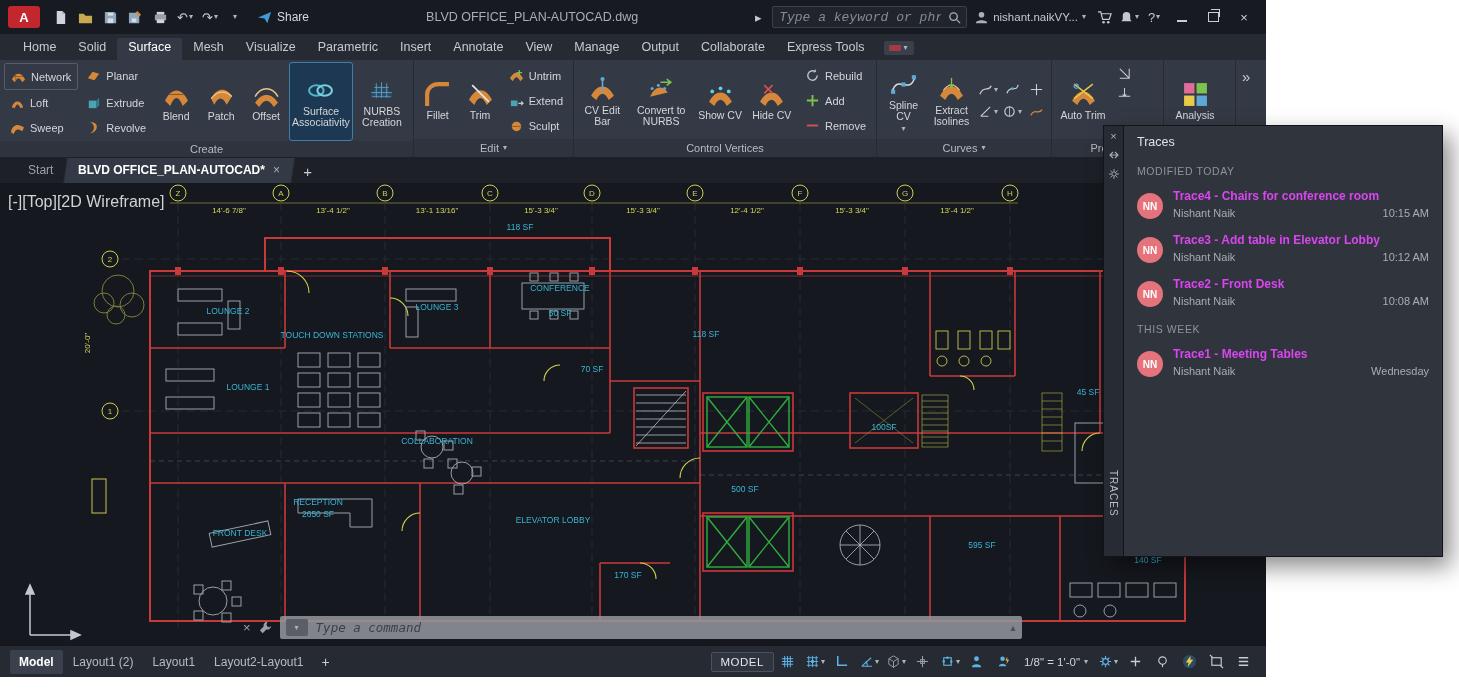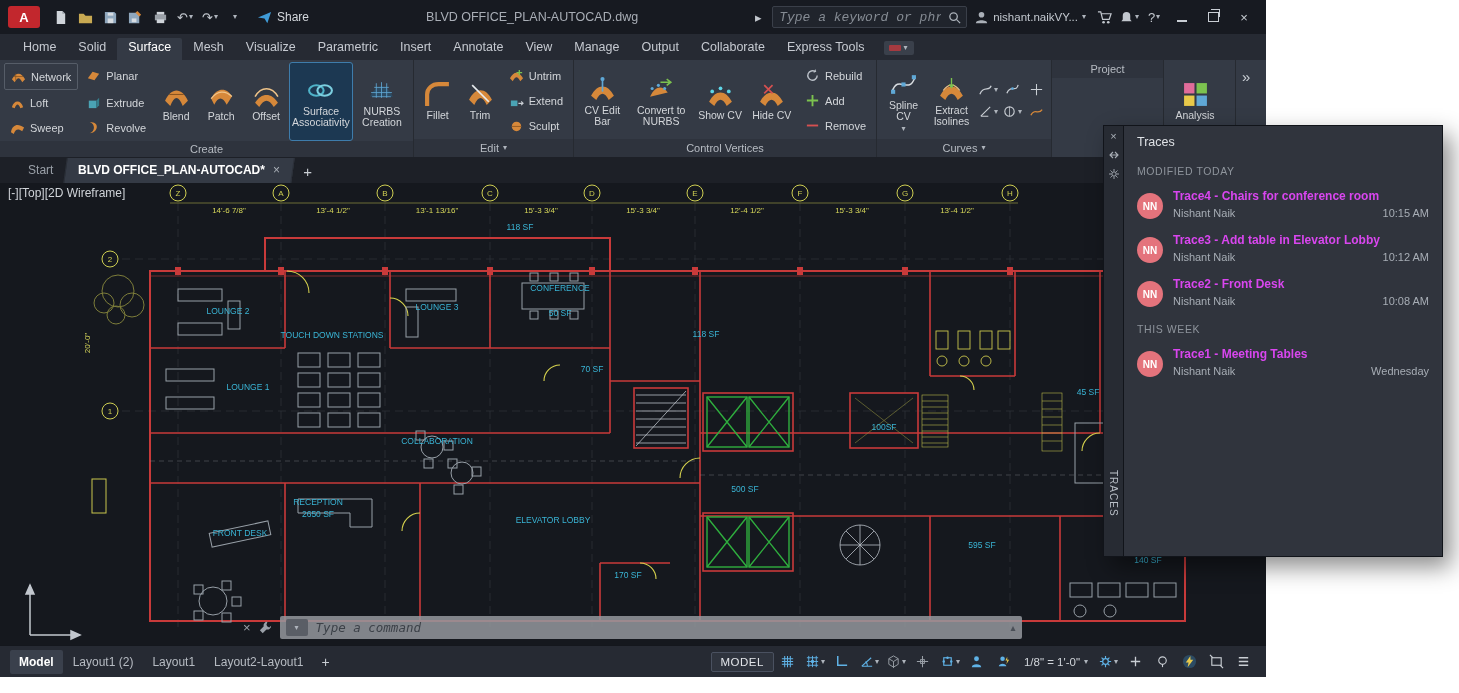--- a/index.html
+++ b/index.html
@@ -62,21 +62,21 @@
     display:flex;align-items:flex-end;padding-left:16px;box-sizing:border-box;font-size:12px;color:#9aa0a8;}
   .ftab{padding:5px 12px 6px;display:flex;align-items:center;gap:8px;border-right:1px solid #2c3039;transform:skewX(-8deg);}
   .ftab>span{transform:skewX(8deg);display:inline-block;}
   .ftab.active{background:#343a45;color:#fff;font-weight:bold;}
   .ftx{color:#aab0b8;font-weight:normal;font-size:12px;}
   .fplus{margin-left:10px;margin-bottom:3px;color:#c9ced4;font-size:15px;}
 
   
   .canvas{position:absolute;left:0;top:183px;width:1266px;height:462px;background:#15181e;overflow:hidden;}
   .plansvg{position:absolute;left:0;top:0;width:1266px;height:462px;}
-  .vplabel{position:absolute;left:8px;top:3px;font-size:12px;color:#cfd3d8;text-align:right;}
+  .vplabel{position:absolute;left:8px;top:10px;font-size:16px;color:#cfd3d8;text-align:right;}
   .cmdrow{position:absolute;left:243px;top:433px;display:flex;align-items:center;gap:7px;}
   .cmdicn{color:#9aa0a8;font-size:13px;}
   .cmdbar{width:742px;height:23px;background:rgba(148,152,158,0.85);border-radius:2px;
     display:flex;align-items:center;padding:0 6px;gap:6px;box-sizing:border-box;}
   .cmdprompt{width:22px;height:17px;background:#5a5e66;border-radius:2px;display:flex;
     align-items:center;justify-content:center;color:#d6d9dd;font-size:9px;gap:2px;}
   .cmdbar input{flex:1;background:transparent;border:none;outline:none;font-family:"DejaVu Sans Mono",monospace;
     font-style:italic;font-size:12.5px;color:#3c4148;}
   .cmdbar input::placeholder{color:#3c4148;}
   .cmdup{color:#4a4f57;font-size:10px;}
@@ -487,20 +487,42 @@
             </span>
         </div>
       </div>
       <div class="plabel">
           <span>Curves</span>
           <span class="dd">▾</span>
         </div>
     </div>
 
     <div class="panel" style="width:112px">
+      <div class="pbody">
+        <div class="lbtn">
+          <svg class="i26" viewBox="0 0 26 26">
+              <path d="M2 19C8 7 18 7 24 19L19 23C15 15 11 15 7 23Z" fill="#d6883a"></path>
+              <path d="M4 3l18 14M22 3L4 17" stroke="#e8c94a" stroke-width="1.4"></path>
+              <circle cx="6" cy="5" r="2" fill="none" stroke="#5fa8d6" stroke-width="1.2"></circle>
+            </svg>
+          <span class="lab">Auto Trim</span>
+        </div>
+        <div class="sgrid one">
+          <span class="ibtn">
+              <svg class="i14" viewBox="0 0 16 16">
+                <path d="M3 3l10 10M13 3v10H3" stroke="#c9ced4" stroke-width="1.1" fill="none"></path>
+              </svg>
+            </span>
+          <span class="ibtn">
+              <svg class="i14" viewBox="0 0 16 16">
+                <path d="M2 11h12M8 2v9M6 9l2 2 2-2" stroke="#c9ced4" stroke-width="1.1" fill="none"></path>
+              </svg>
+            </span>
+        </div>
+      </div>
       <div class="plabel">
           <span>Project</span>
         </div>
     </div>
 
     <div class="panel" style="width:72px">
       <div class="pbody">
         <div class="lbtn">
           <svg class="i26" viewBox="0 0 26 26">
               <rect x="2" y="2" width="10" height="10" fill="#e06c9a"></rect>

